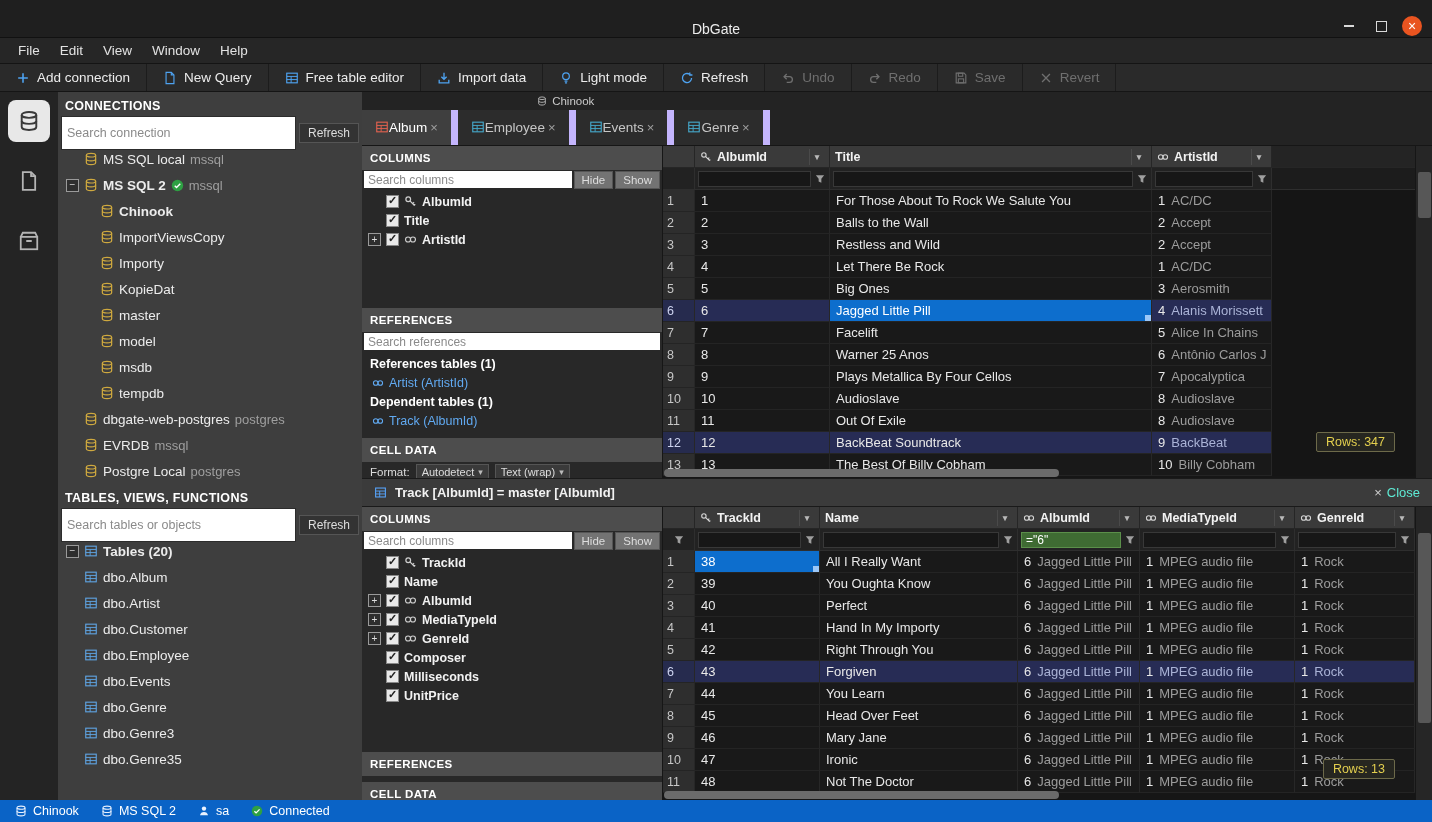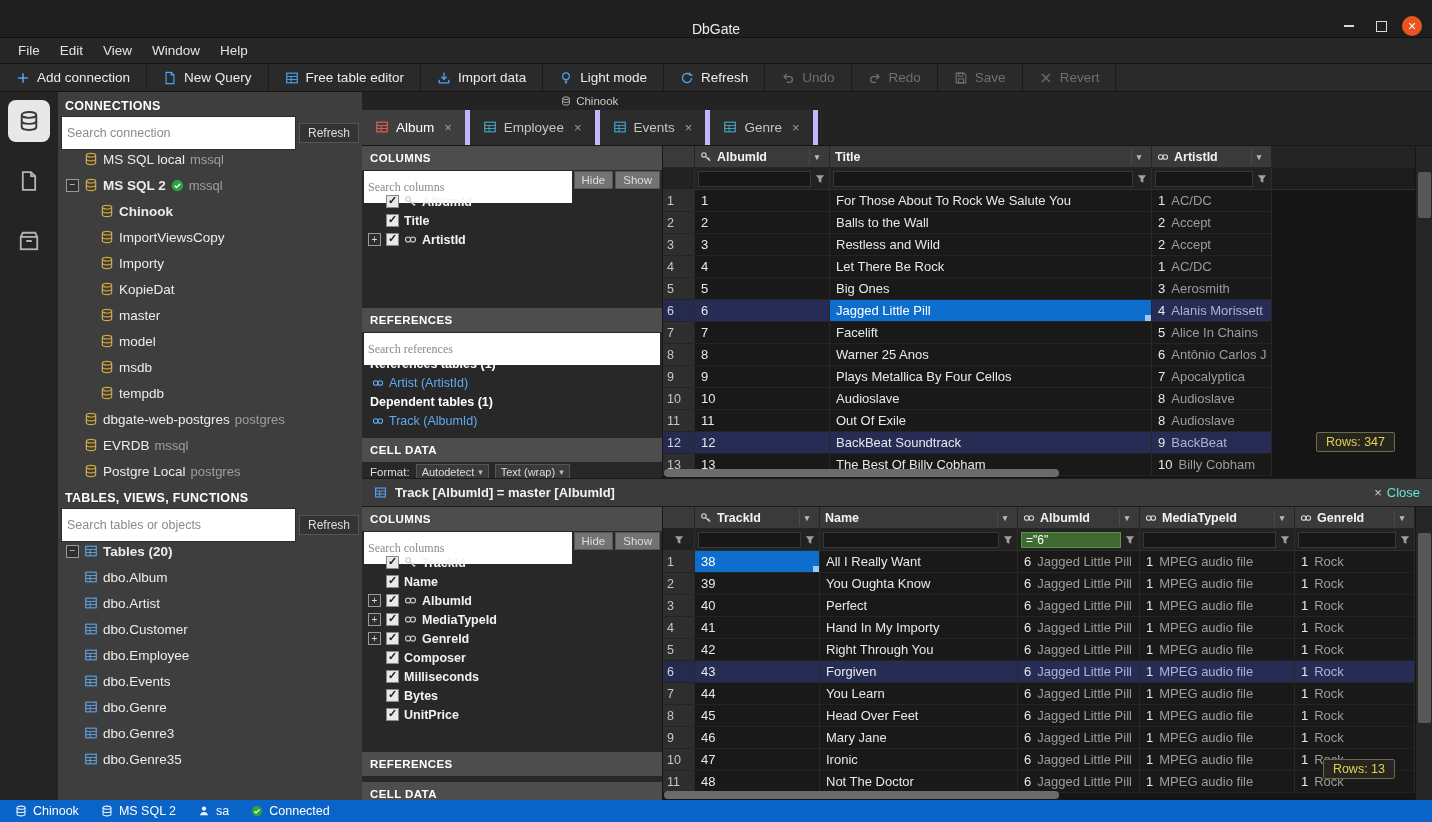--- a/index.html
+++ b/index.html
@@ -60,21 +60,21 @@
   .t-suf { color:#9f9f9f; font-size:13px; }
 
   
   .main { position:absolute; left:362px; top:92px; width:1070px; height:708px; background:#1d1d1d; }
 
   .tabstrip { position:absolute; left:0; top:0; width:100%; height:54px; background:#232323; border-bottom:1px solid #161616; }
   .tabs-col { display:inline-flex; flex-direction:column; height:100%; }
   .tabs-mini { height:18px; display:flex; align-items:center; justify-content:center; gap:5px; font-size:11.5px; color:#c9c9c9; }
   .tabs-mini .ic { width:10px; height:10px; color:#bdbdbd; }
   .tabs { display:flex; height:36px; }
-  .tab { display:flex; align-items:center; gap:7px; padding:0 13px; background:#2c2c2c; border-right:5px solid #c4b5fd; font-size:13.5px; color:#c6c6c6; }
+  .tab { display:flex; align-items:center; padding:0 13px; background:#2c2c2c; border-right:7px solid #c4b5fd; font-size:13.5px; color:#c6c6c6; }
   .tab.active { background:#3f3f3f; color:#fff; }
   .tab-ic { width:14px; height:14px; }
   .ic-red .tab-ic { color:#e0614f; }
   .ic-teal .tab-ic { color:#45a7c9; }
   .tab-x { color:#9f9f9f; margin-left:3px; font-size:13px; }
   .tab-x::before { content:"×"; }
 
   .ed-album { position:absolute; left:0; top:54px; width:100%; height:332px; }
   .ed-track { position:absolute; left:0; top:415px; width:100%; height:293px; }
 
@@ -82,21 +82,21 @@
   .detail-bar .ic { color:#58a6ff; width:13px; height:13px; }
   .d-title { font-weight:bold; font-size:13px; color:#f2f2f2; }
   .d-spacer { flex:1; }
   .d-close { display:flex; align-items:center; gap:5px; color:#5eead4; font-size:13px; }
   .d-close .x::before { content:"×"; color:#cfcfcf; }
 
   
   .lpanel { position:absolute; left:0; top:0; width:301px; height:100%; background:#282828; border-right:1px solid #161616; overflow:hidden; }
   .p-head { height:24px; background:#4d4d4d; display:flex; align-items:center; padding-left:8px; font-size:11.5px; font-weight:bold; color:#fff; letter-spacing:.4px; }
   .p-search { height:22px; display:flex; gap:2px; padding:1px 2px; }
-  .p-search input { flex:1; min-width:0; height:32px; border:none; background:#fff; color:#333; font-size:12px; padding:0 4px; font-family:Liberation Serif, serif; }
+  .p-search input { flex:1; min-width:0; height:17px; border:none; background:#fff; color:#333; font-size:12px; padding:0 4px; font-family:Liberation Sans, sans-serif; }
   .p-search input::placeholder { color:#8a8a8a; }
   .p-btn { height:18px; padding:0 7px; background:#737373; border:1px solid #555; color:#ddd; font-size:11.5px; font-family:inherit; }
   .colblock-a { height:162px; }
   .colblock-t { height:231px; }
   .col-item { height:19px; display:flex; align-items:center; gap:5px; padding-left:24px; font-size:12.5px; white-space:nowrap; }
   .col-item.has-exp { padding-left:6px; }
   .col-item .exp { width:13px; height:13px; }
   .cb { width:13px; height:13px; background:#e9e9e9; border:1px solid #888; position:relative; flex:none; }
   .cb::before { content:"✓"; position:absolute; left:1px; top:-2px; font-size:11px; color:#222; font-weight:bold; }
   .col-item .ick, .col-item .icf { display:none; width:13px; height:13px; color:#cfcfcf; }
@@ -987,26 +987,20 @@
               <span class="col-lbl">Composer</span>
             </div>
 
             <div class="col-item">
 
               <span class="cb"></span>
 
               <span class="col-lbl">Milliseconds</span>
             </div>
 
-            <div class="col-item">
-
-              <span class="cb"></span>
-
-              <span class="col-lbl">Bytes</span>
-            </div>
 
             <div class="col-item">
 
               <span class="cb"></span>
 
               <span class="col-lbl">UnitPrice</span>
             </div>
           </div>
       </div>
       <div class="spacer14"></div>

